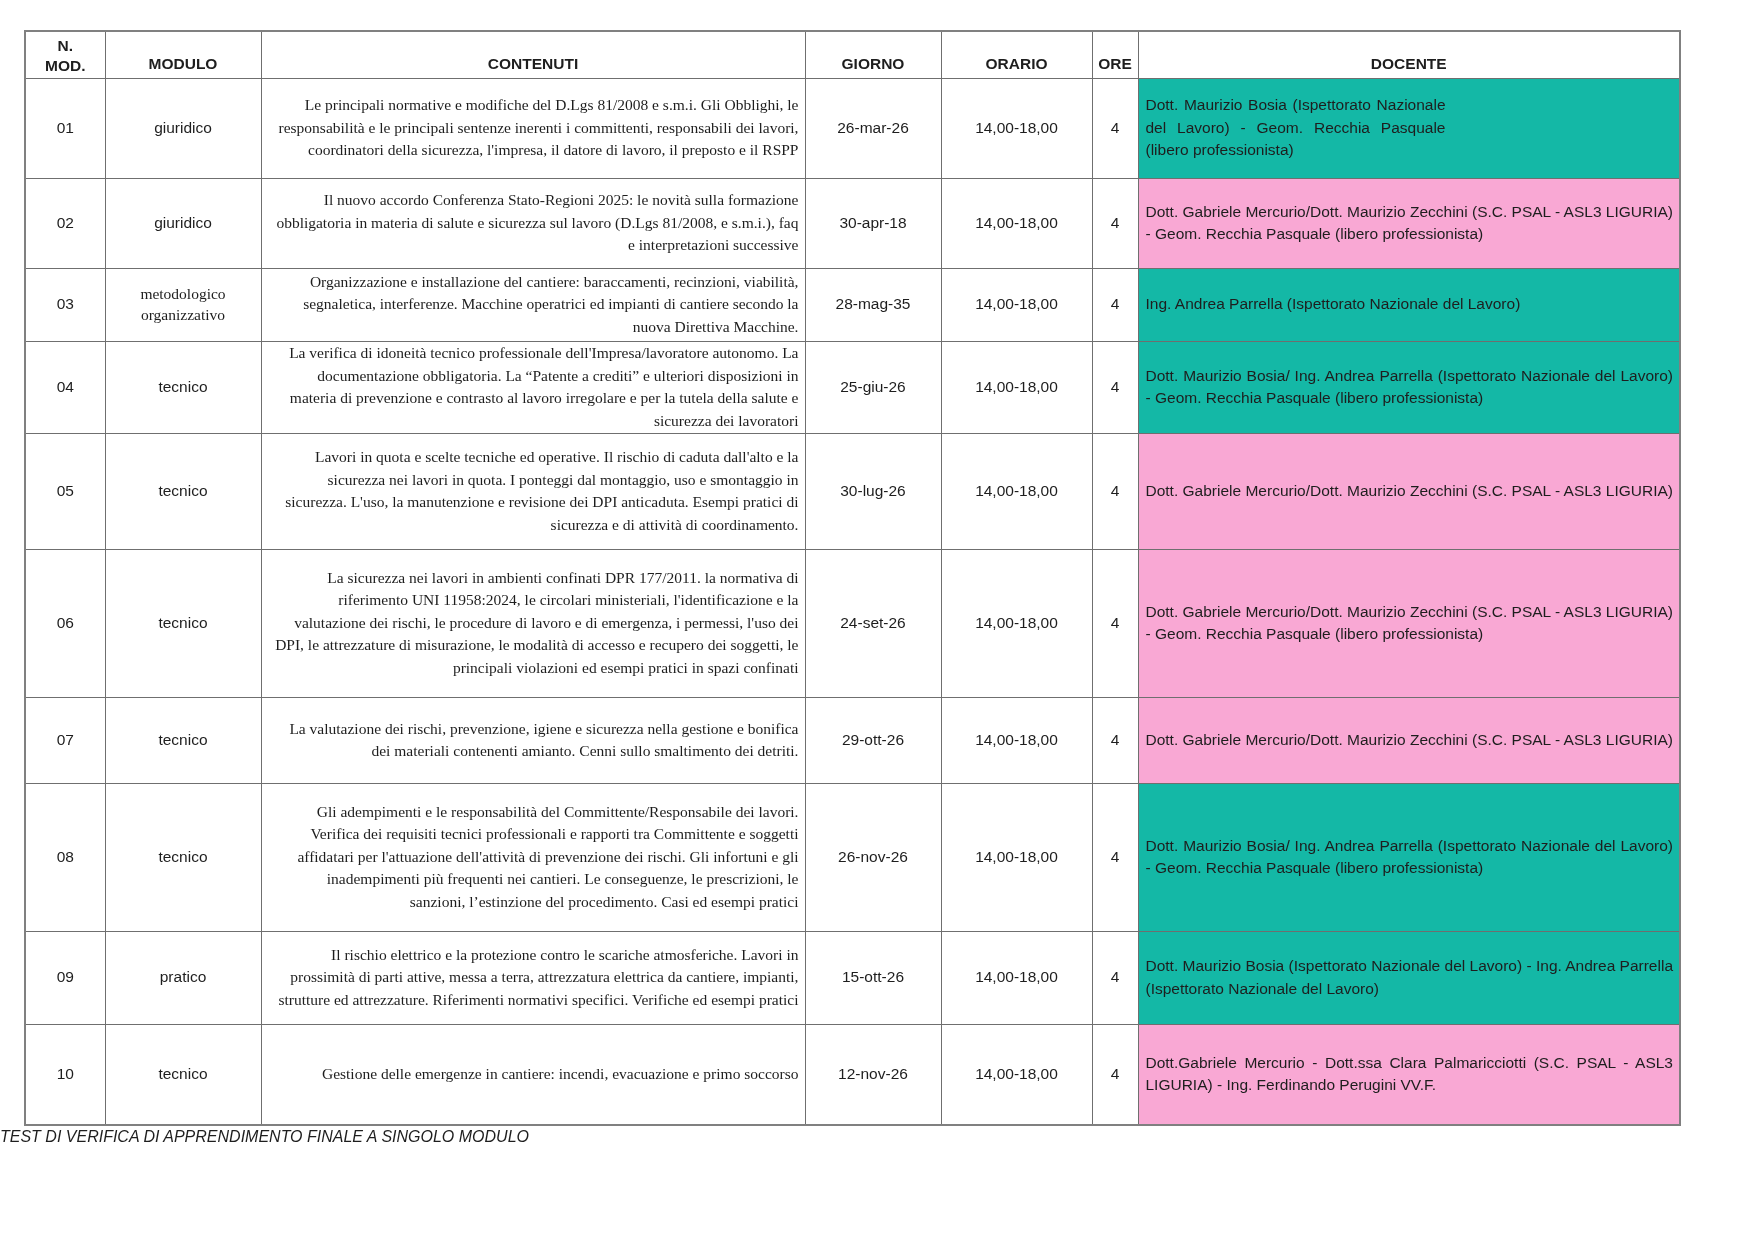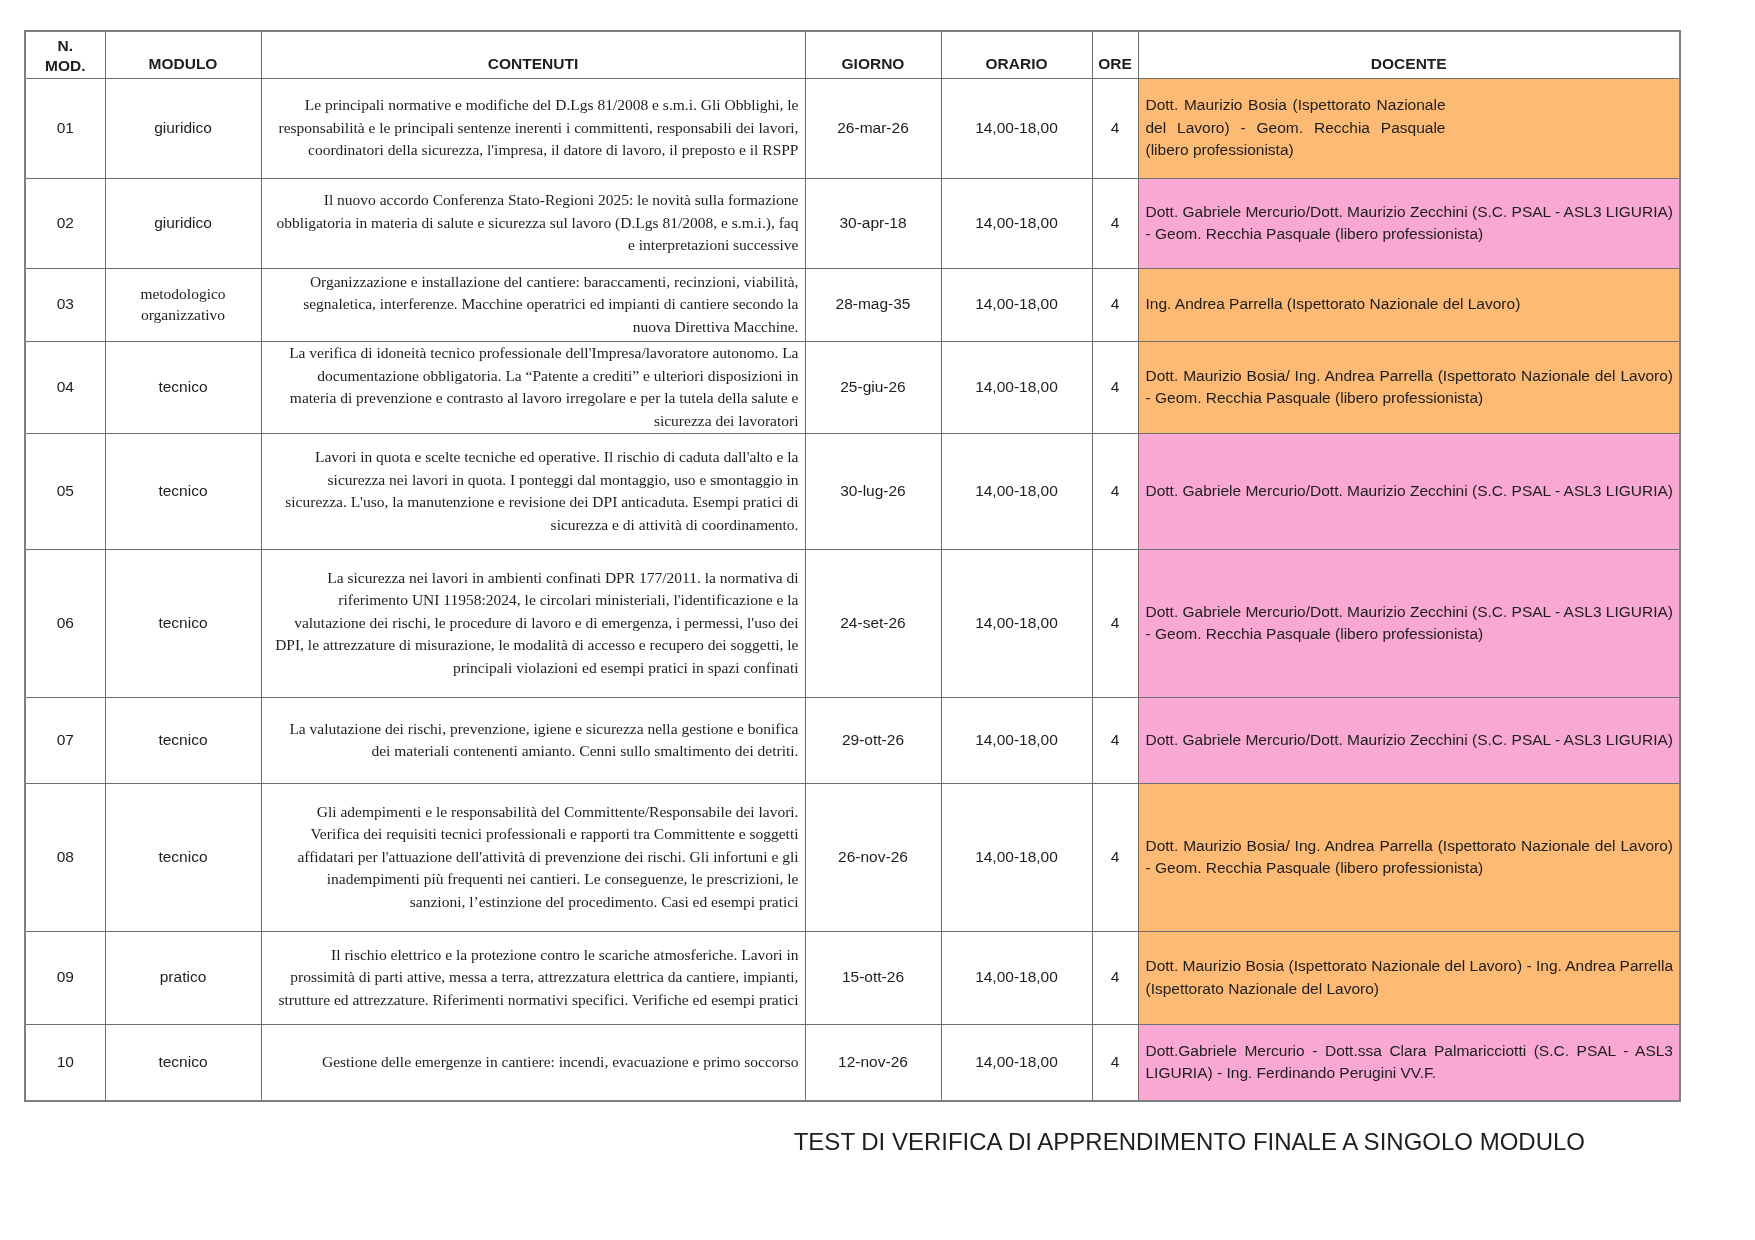--- a/index.html
+++ b/index.html
@@ -8,24 +8,24 @@
   table.sched { position:absolute; left:24px; top:30px; border-collapse:collapse;
                 table-layout:fixed; width:1655px; }
   table.sched td, table.sched th { border:1.5px solid #6f6f6f; padding:0; font-size:15.5px;
                 line-height:22.5px; vertical-align:middle; }
   table.sched { border:2px solid #808080; }
   th { font-weight:bold; text-align:center; vertical-align:bottom !important; padding-bottom:2px !important; font-size:15.5px; }
   td.c { text-align:center; }
   td.txt { text-align:right; padding:0 6px 0 6px !important;font-family:Liberation Serif, serif; }
   td.doc { text-align:justify; padding:0 6px 0 7px !important; }
   td.doc.narrow span { display:block; width:300px; text-align:justify; }
-  td.yellow { background:#fdba74; }
+  td.yellow { background:#14b8a6; }
   td.green { background:#f9a8d4; }
-  .footer { position:absolute; left:0; width:1755px; top:1128px; text-align:right;
-            font-size:24px; color:#1e1e1e; padding-right:170px; box-sizing:border-box; }
+  .footer { position:absolute; left:0; width:1755px; top:1128px; text-align:left;
+            font-style:italic; font-size:16px; color:#1e1e1e; padding-right:170px; box-sizing:border-box; }
 </style>
 </head>
 <body>
 
 <table class="sched">
   <colgroup>
     <col style="width:80px">
     <col style="width:156px">
     <col style="width:544px">
     <col style="width:136px">
@@ -124,21 +124,21 @@
       </tr>
       <tr style="height: 93px;">
         <td class="c"><span>09</span></td>
         <td class="c"><span>pratico</span></td>
         <td class="txt"><span>Il rischio elettrico e la protezione contro le scariche atmosferiche. Lavori in prossimità di parti attive, messa a terra, attrezzatura elettrica da cantiere, impianti, strutture ed attrezzature. Riferimenti normativi specifici. Verifiche ed esempi pratici</span></td>
         <td class="c"><span>15-ott-26</span></td>
         <td class="c"><span>14,00-18,00</span></td>
         <td class="c"><span>4</span></td>
         <td class="doc yellow"><span>Dott. Maurizio Bosia (Ispettorato Nazionale del Lavoro) - Ing.  Andrea Parrella (Ispettorato Nazionale del Lavoro)</span></td>
       </tr>
-      <tr style="height: 77px;">
+      <tr style="height: 101px;">
         <td class="c"><span>10</span></td>
         <td class="c"><span>tecnico</span></td>
         <td class="txt"><span>Gestione delle emergenze in cantiere: incendi, evacuazione e primo soccorso</span></td>
         <td class="c"><span>12-nov-26</span></td>
         <td class="c"><span>14,00-18,00</span></td>
         <td class="c"><span>4</span></td>
         <td class="doc green"><span>Dott.Gabriele Mercurio - Dott.ssa Clara Palmaricciotti (S.C. PSAL - ASL3 LIGURIA) - Ing. Ferdinando Perugini VV.F.</span></td>
       </tr>
     </tbody>
 </table>

